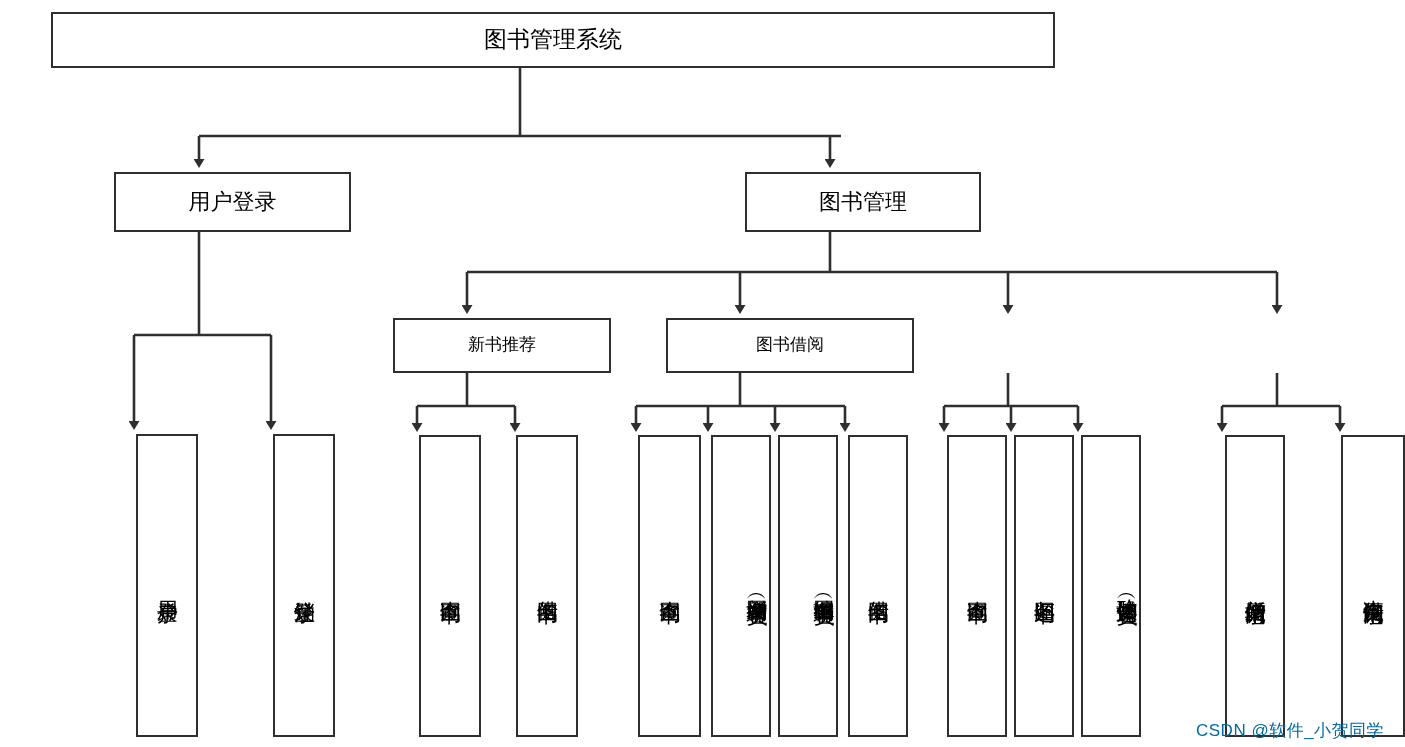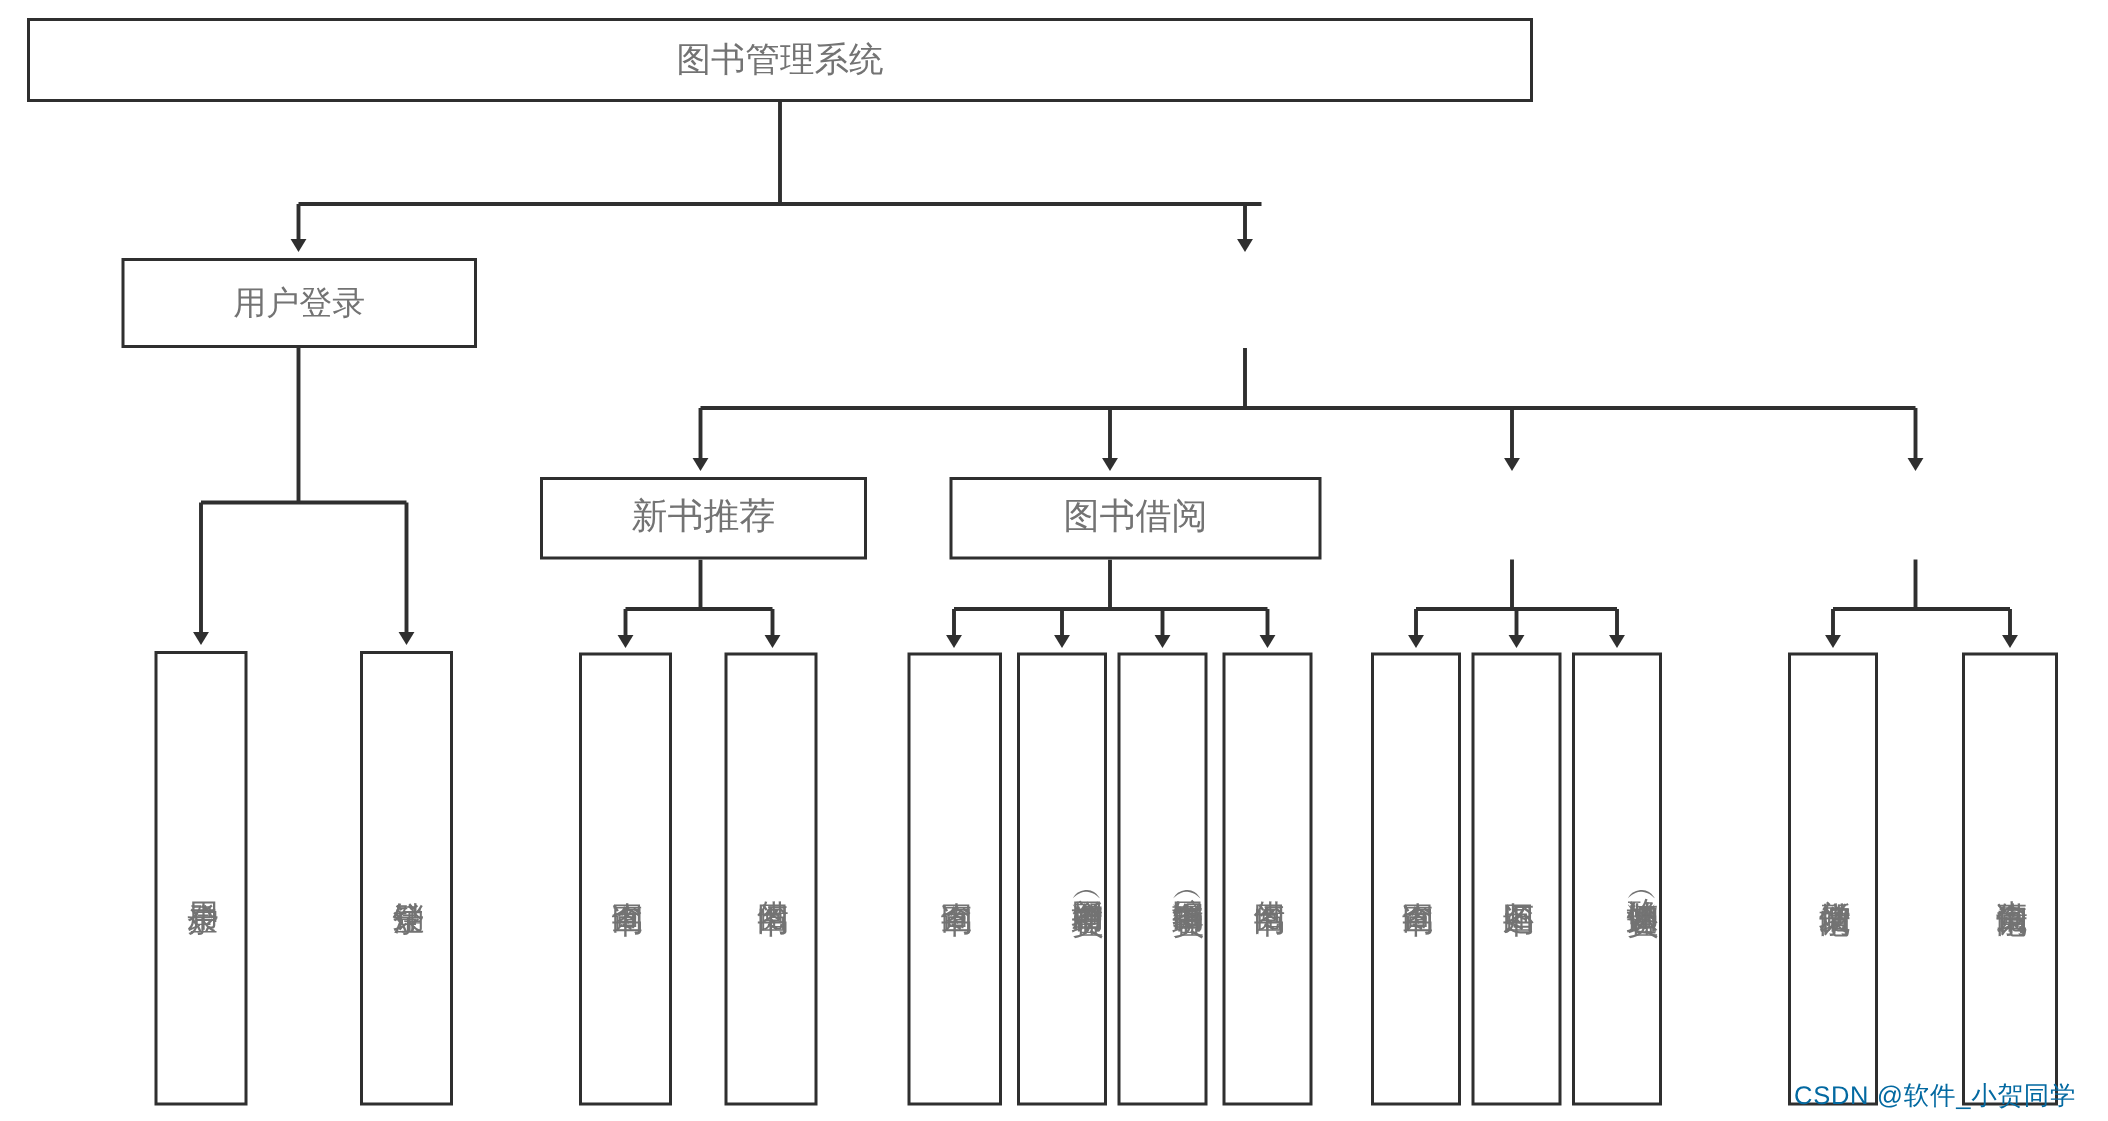--- a/index.html
+++ b/index.html
@@ -26,31 +26,32 @@
     height: 747px;
   }
   .node {
     position: absolute;
     box-sizing: border-box;
     border: 2.5px solid #2f2f2f;
     background: #ffffff;
     display: flex;
     align-items: center;
     justify-content: center;
-    color: #737373;
+    color: #000000;
     line-height: 1.18;
+    margin-left: 33px;
   }
   .node.root {
     font-size: 23px;
   }
   .node.lvl1 {
     font-size: 22px;
   }
   .node.lvl2 {
-    font-size: 24px;
+    font-size: 17px;
   }
   .node.leaf {
     font-size: 21px;
     writing-mode: vertical-rl;
     text-orientation: upright;
     letter-spacing: 1px;
     padding: 6px 0;
   }
   .node.leaf.top {
     align-items: flex-start;
@@ -117,20 +118,21 @@
       <path d="M1277,373 L1277,406"></path>
       <path d="M1222,406 L1340,406"></path>
       <path d="M1222,406 L1222,424" marker-end="url(#arrow)"></path>
       <path d="M1340,406 L1340,424" marker-end="url(#arrow)"></path>
     </g>
   </svg>
 
   <div class="node root" style="left: 18px; top: 12px; width: 1004px; height: 56px;">图书管理系统</div>
 
   <div class="node lvl1" style="left: 81px; top: 172px; width: 237px; height: 60px;">用户登录</div>
+  <div class="node lvl1" style="left: 712px; top: 172px; width: 236px; height: 60px;">图书管理</div>
 
   <div class="node lvl2" style="left: 360px; top: 318px; width: 218px; height: 55px;">新书推荐</div>
   <div class="node lvl2" style="left: 633px; top: 318px; width: 248px; height: 55px;">图书借阅</div>
 
   <div class="node leaf mid" style="left: 103px; top: 434px; width: 62px; height: 303px;">用户登录</div>
   <div class="node leaf mid" style="left: 240px; top: 434px; width: 62px; height: 303px;">注销登录</div>
 
   <div class="node leaf mid" style="left: 386px; top: 435px; width: 62px; height: 302px;">查询图书</div>
   <div class="node leaf mid" style="left: 483px; top: 435px; width: 62px; height: 302px;">借阅图书</div>
 

